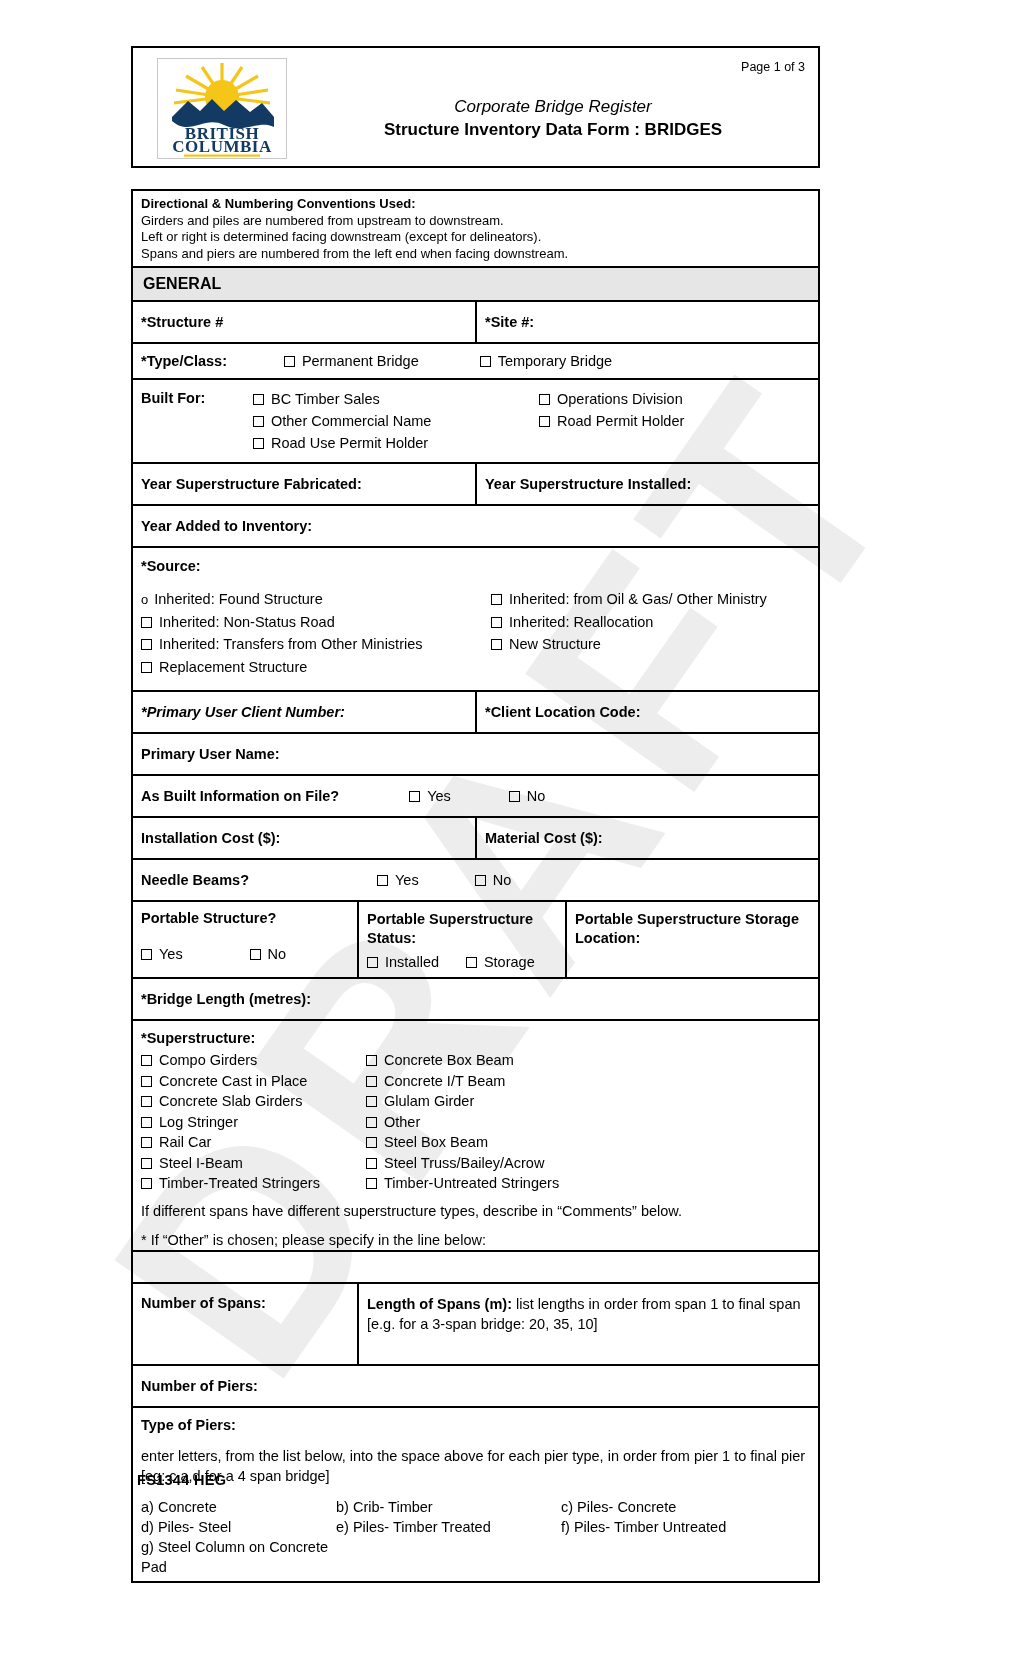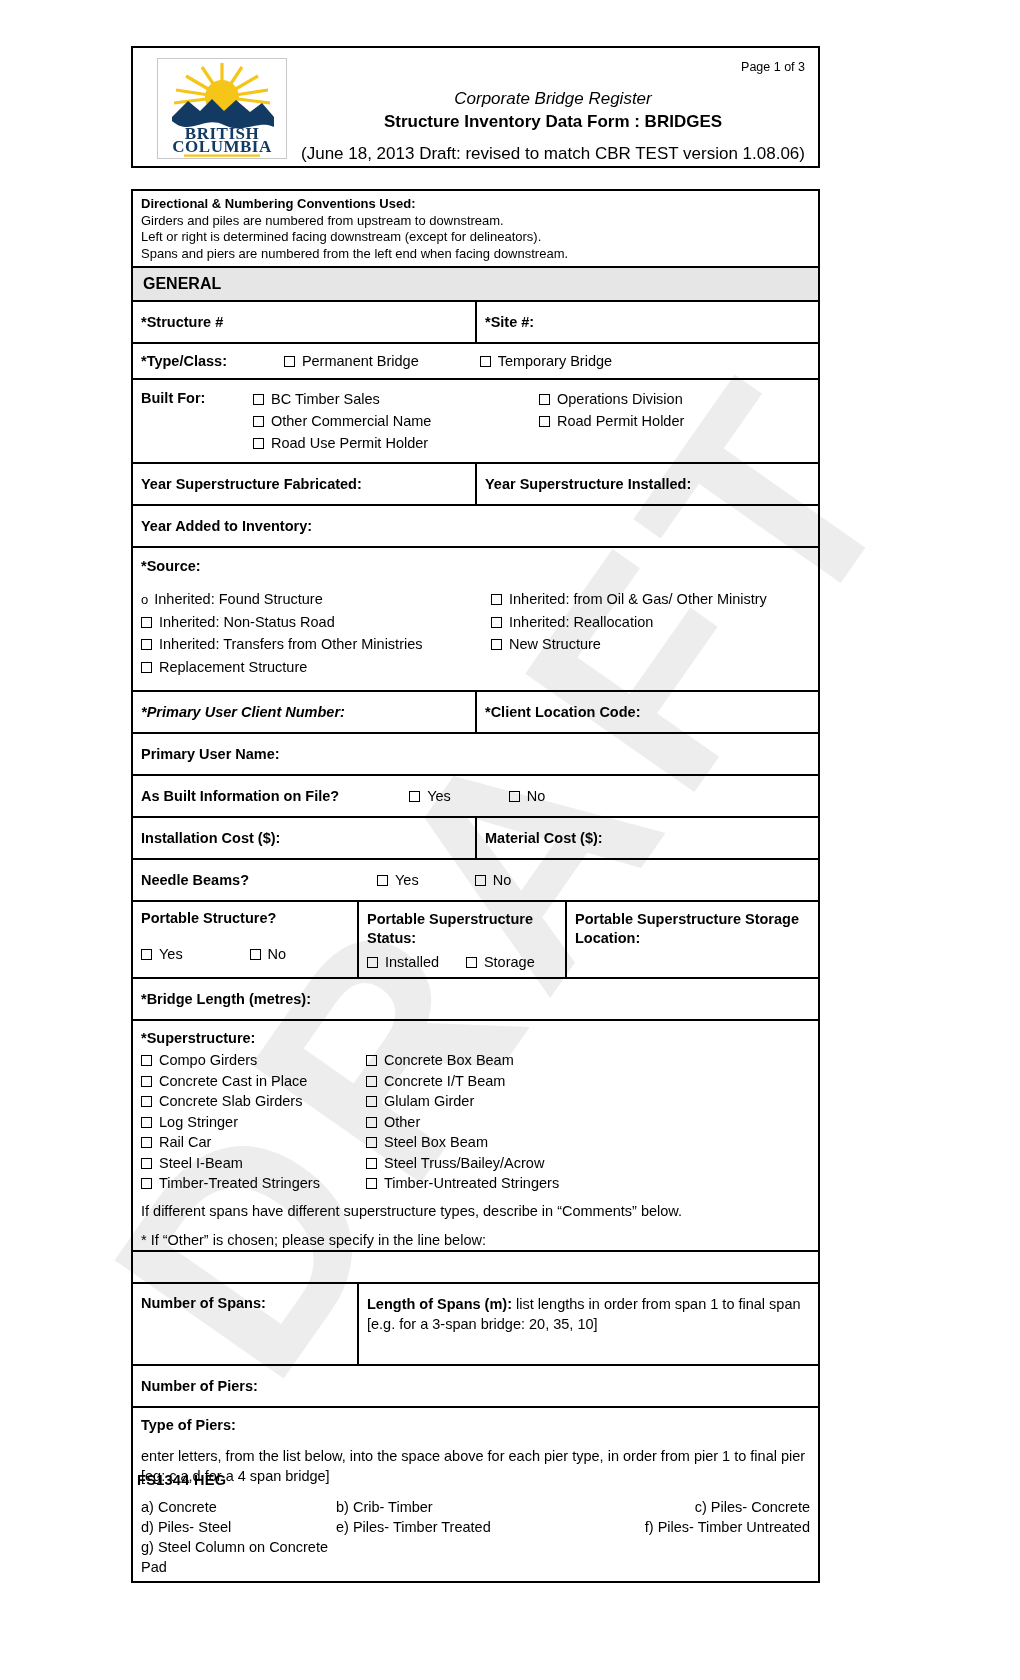--- a/index.html
+++ b/index.html
@@ -49,21 +49,21 @@
   }
   .logo-svg { display:block; }
   .page-num {
     position:absolute; right:13px; top:12px;
     font-size:12.5px;
   }
   .hdr-title-wrap {
     position:absolute; left:160px; top:40px; width:520px;
     text-align:center;
   }
-  .hdr-l1 { font-style:italic; font-size:17px; line-height:22px; }
+  .hdr-l1 { font-style:italic; font-size:17px; line-height:22px;margin-top:8px; }
   .hdr-l2 { font-weight:bold; font-size:17px; line-height:23px; }
   .hdr-l3 { font-size:17px; line-height:30px; margin-top:6px; }
 
   
   .form {
     position:absolute;
     left:131px; top:189px; width:689px;
     border:2px solid #000;
     background:transparent;
   }
@@ -159,21 +159,20 @@
         <text x="64" y="93" font-family="Liberation Serif, serif" font-size="17" font-weight="bold" fill="#123A63" text-anchor="middle" letter-spacing="0.5">COLUMBIA</text>
         <rect x="26" y="95.5" width="76" height="2.2" fill="#F5C518"></rect>
       </svg>
     </div>
 
     <div class="page-num">Page 1 of 3</div>
 
     <div class="hdr-title-wrap">
       <div class="hdr-l1">Corporate Bridge Register</div>
       <div class="hdr-l2">Structure Inventory Data Form : BRIDGES</div>
-      <div class="hdr-l3">(June 18, 2013 Draft: revised to match CBR TEST version 1.08.06)</div>
     </div>
   </div>
 
   <div class="form">
 
     <div class="row">
       <div class="conv">
         <b>Directional &amp; Numbering Conventions Used:</b><br>
         <span>Girders and piles are numbered from upstream to downstream.</span><br>
         <span>Left or right is determined facing downstream (except for delineators).</span><br>
@@ -438,21 +437,21 @@
         <div style="display:flex;line-height:20px;">
           <div style="width:195px;">
             <div class="plain">a)  Concrete</div>
             <div class="plain">d)  Piles- Steel</div>
             <div class="plain">g)  Steel Column on Concrete Pad</div>
           </div>
           <div style="width:225px;">
             <div class="plain">b)  Crib- Timber</div>
             <div class="plain">e)  Piles- Timber Treated</div>
           </div>
-          <div style="flex:1;text-align:right;">
+          <div style="flex:1;">
             <div class="plain">c)  Piles- Concrete</div>
             <div class="plain">f)  Piles- Timber Untreated</div>
           </div>
         </div>
       </div>
     </div>
 
   </div>
 
   <div class="footer">FS1344   HEG</div>

